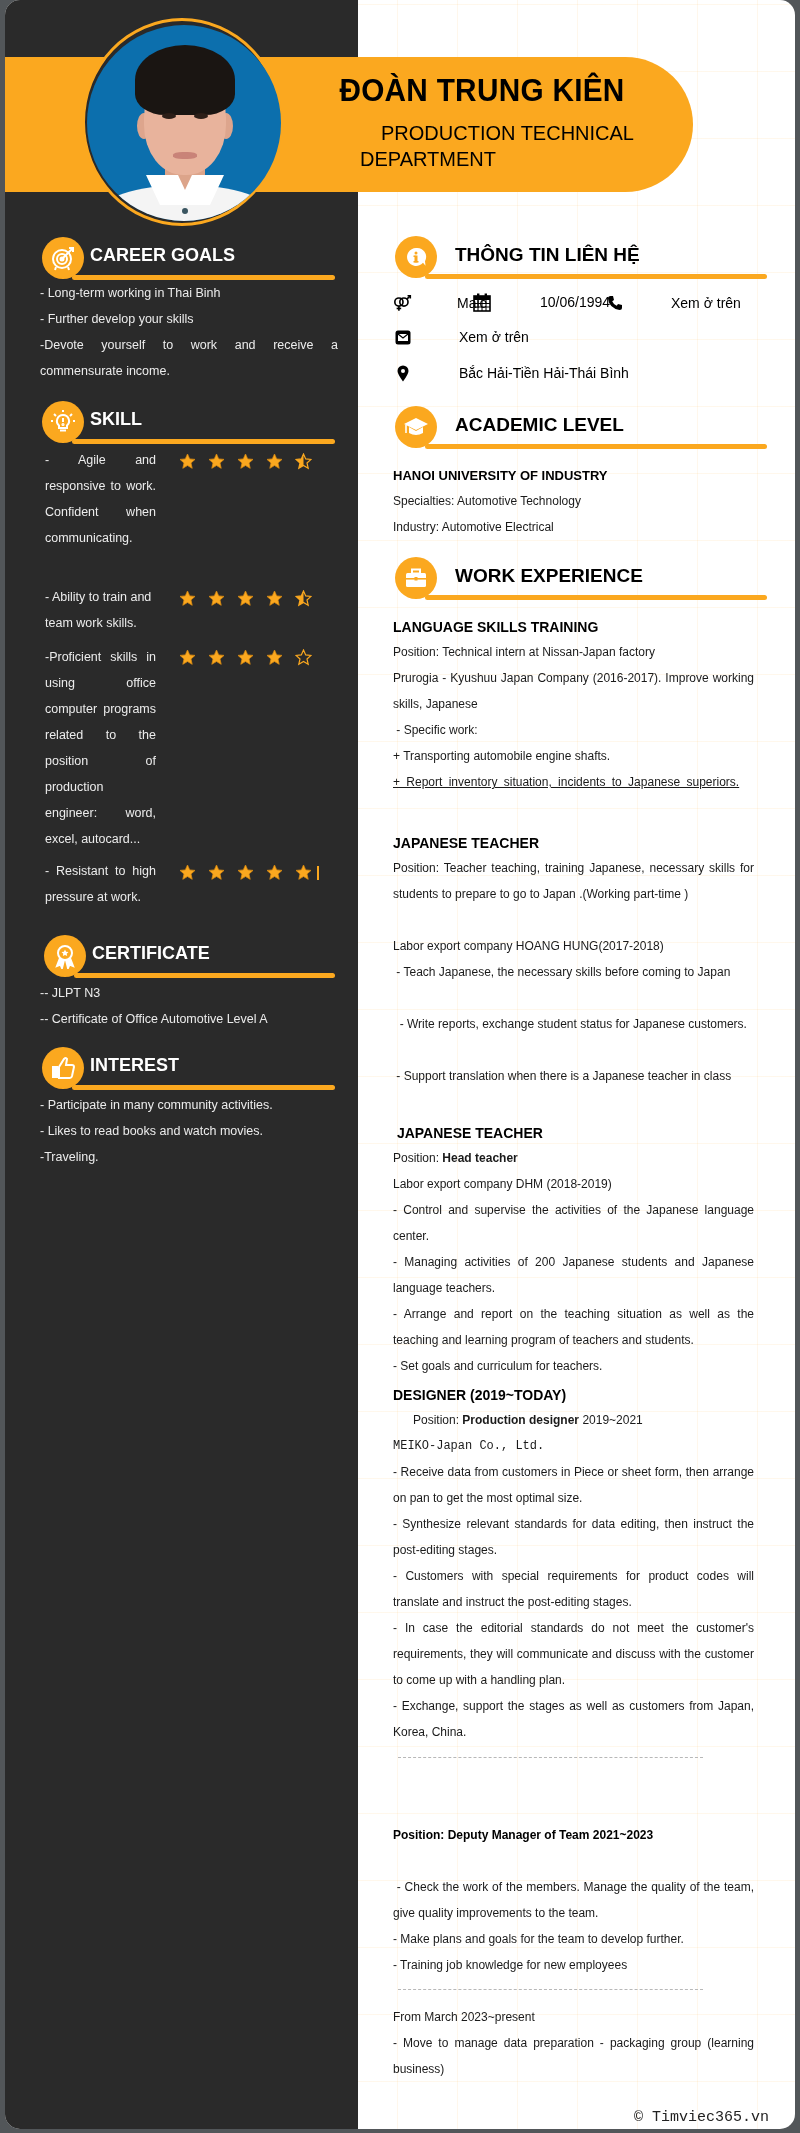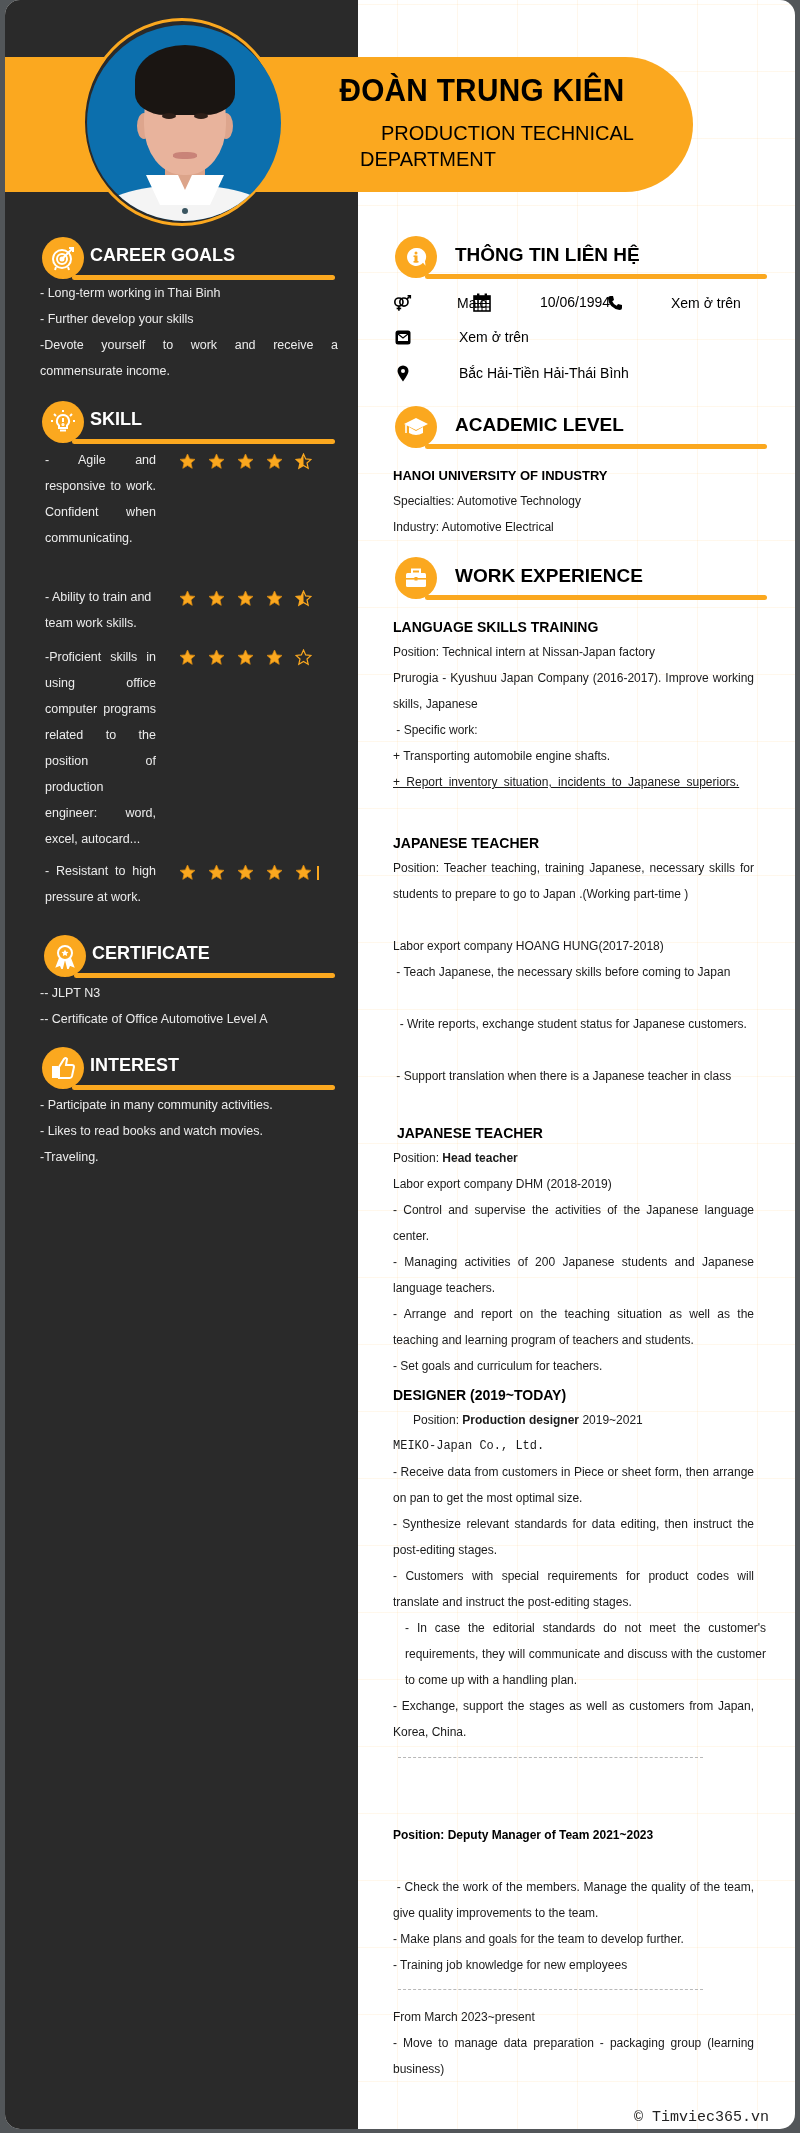--- a/index.html
+++ b/index.html
@@ -450,21 +450,21 @@
     <div class="txt-r justify" style="left:388px; top:1249px; width:361px;">- Managing activities of 200 Japanese students and Japanese language teachers.</div>
     <div class="txt-r justify" style="left:388px; top:1301px; width:361px;">- Arrange and report on the teaching situation as well as the teaching and learning program of teachers and students.</div>
     <div class="txt-r" style="left:388px; top:1353px; width:361px;">- Set goals and curriculum for teachers.</div>
 
     <div class="txt-r jobhead" style="left:388px; top:1382px;">DESIGNER (2019~TODAY)</div>
     <div class="txt-r" style="left:408px; top:1407px; width:361px;"><span style="white-space:pre;">Position: </span><b>Production designer</b><span style="white-space:pre;"> 2019~2021</span></div>
     <div class="txt-r" style="left:388px; top:1433px; width:361px;font-family:Liberation Mono, monospace;">MEIKO-Japan Co., Ltd.</div>
     <div class="txt-r justify" style="left:388px; top:1459px; width:361px;">- Receive data from customers in Piece or sheet form, then arrange on pan to get the most optimal size.</div>
     <div class="txt-r justify" style="left:388px; top:1511px; width:361px;">- Synthesize relevant standards for data editing, then instruct the post-editing stages.</div>
     <div class="txt-r justify" style="left:388px; top:1563px; width:361px;">- Customers with special requirements for product codes will translate and instruct the post-editing stages.</div>
-    <div class="txt-r justify" style="left:388px; top:1615px; width:361px;margin-left:12px;">- In case the editorial standards do not meet the customer's requirements, they will communicate and discuss with the customer to come up with a handling plan.</div>
+    <div class="txt-r justify" style="left:388px; top:1615px; width:361px;">- In case the editorial standards do not meet the customer's requirements, they will communicate and discuss with the customer to come up with a handling plan.</div>
     <div class="txt-r justify" style="left:388px; top:1693px; width:361px;">- Exchange, support the stages as well as customers from Japan, Korea, China.</div>
 
     <div class="divider" style="left:393px; top:1757px; width:305px;"></div>
 
     <div class="txt-r bold" style="left:388px; top:1822px; width:361px; color:#000;">Position: Deputy Manager of Team 2021~2023</div>
     <div class="txt-r justify" style="left:388px; top:1874px; width:361px; white-space:pre-wrap;"> - Check the work of the members. Manage the quality of the team, give quality improvements to the team.</div>
     <div class="txt-r" style="left:388px; top:1926px; width:361px;">- Make plans and goals for the team to develop further.</div>
     <div class="txt-r" style="left:388px; top:1952px; width:361px;">- Training job knowledge for new employees</div>
 
     <div class="divider" style="left:393px; top:1989px; width:305px;"></div>

